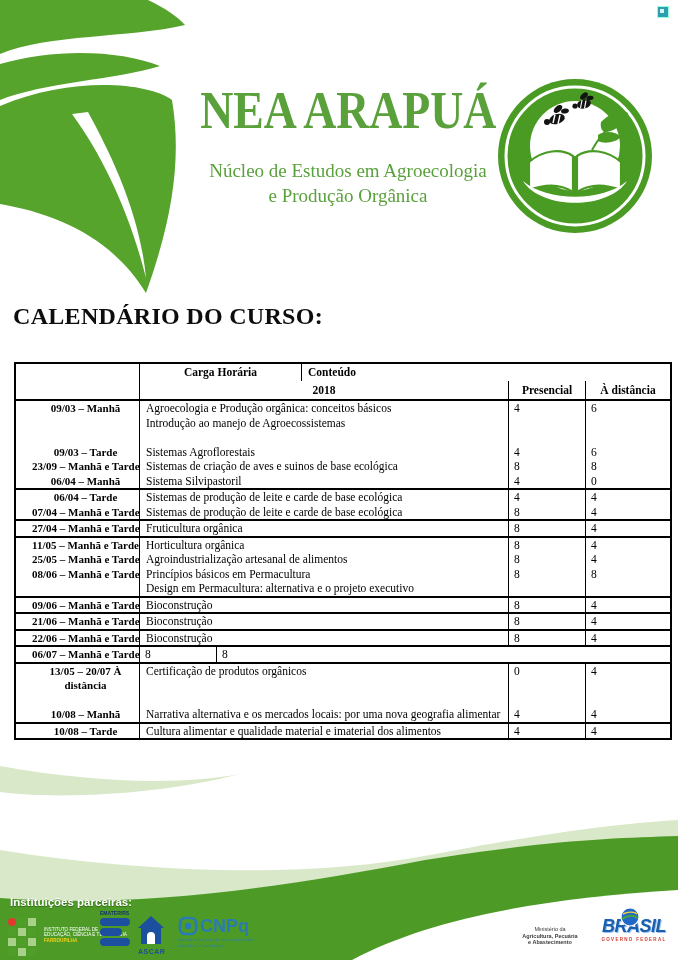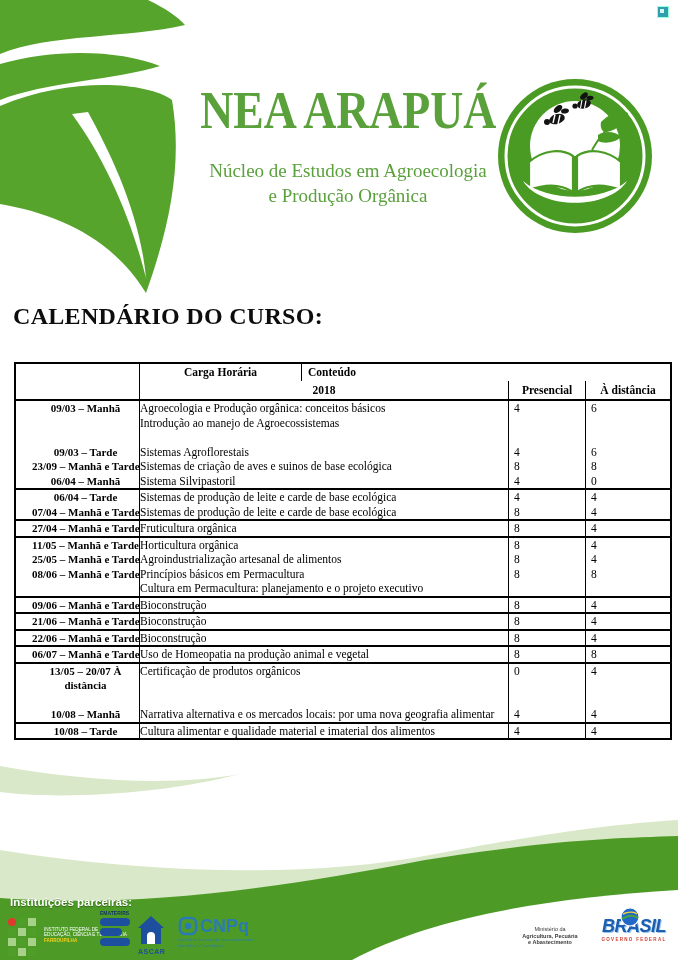--- a/index.html
+++ b/index.html
@@ -40,21 +40,21 @@
   .hd{width:123px;padding-left:4px;margin-top:24px;}
   .hc{width:369px;padding-left:6px;border-left:1px solid #000;}
   .hch{width:162px;text-align:center;border-left:1px solid #000;}
   .hd2{width:123px;}
   .hy{width:369px;text-align:center;border-left:1px solid #000;}
   .hp{width:77px;text-align:center;border-left:1px solid #000;}
   .ha{width:85px;text-align:center;border-left:1px solid #000;}
   .trow{display:flex;height:14.5px;line-height:14.5px;}
   .trow.top{border-top:2px solid #000;}
   .cd{width:123px;padding-left:16px;font-weight:bold;font-size:11px;text-align:center;}
-  .cc{width:369px;border-left:1px solid #000;}
+  .cc{width:369px;padding-left:6px;border-left:1px solid #000;}
   .cp{width:77px;padding-left:5px;border-left:1px solid #000;}
   .ca{width:85px;padding-left:5px;border-left:1px solid #000;}
   .trow.bold .cp,.trow.bold .ca{font-weight:bold;}
 
   
   .waves{position:absolute;left:0;top:758px;}
   .f-pale{fill:var(--wave-pale);}
   .f-dark{fill:var(--wave-dark);}
   .footer{position:absolute;left:0;top:758px;width:678px;height:202px;font-family:"Liberation Sans",sans-serif;}
   .partners-label{position:absolute;left:10px;top:138px;font-size:11.5px;font-weight:bold;color:#fff;
@@ -235,21 +235,21 @@
           <div class="cell ca">4</div>
         </div>
         <div class="trow">
           <div class="cell cd">08/06 – Manhã e Tarde</div>
           <div class="cell cc">Princípios básicos em Permacultura</div>
           <div class="cell cp">8</div>
           <div class="cell ca">8</div>
         </div>
         <div class="trow">
           <div class="cell cd"></div>
-          <div class="cell cc">Cultura em Permacultura: planejamento e o projeto executivo</div>
+          <div class="cell cc">Design em Permacultura: alternativa e o projeto executivo</div>
           <div class="cell cp"></div>
           <div class="cell ca"></div>
         </div>
         <div class="trow top">
           <div class="cell cd">09/06 – Manhã e Tarde</div>
           <div class="cell cc">Bioconstrução</div>
           <div class="cell cp">8</div>
           <div class="cell ca">4</div>
         </div>
         <div class="trow top">
@@ -259,21 +259,20 @@
           <div class="cell ca">4</div>
         </div>
         <div class="trow top">
           <div class="cell cd">22/06 – Manhã e Tarde</div>
           <div class="cell cc">Bioconstrução</div>
           <div class="cell cp">8</div>
           <div class="cell ca">4</div>
         </div>
         <div class="trow top">
           <div class="cell cd">06/07 – Manhã e Tarde</div>
-          <div class="cell cc">Uso de Homeopatia na produção animal e vegetal</div>
           <div class="cell cp">8</div>
           <div class="cell ca">8</div>
         </div>
         <div class="trow top">
           <div class="cell cd">13/05 – 20/07 À</div>
           <div class="cell cc">Certificação de produtos orgânicos</div>
           <div class="cell cp">0</div>
           <div class="cell ca">4</div>
         </div>
         <div class="trow">

